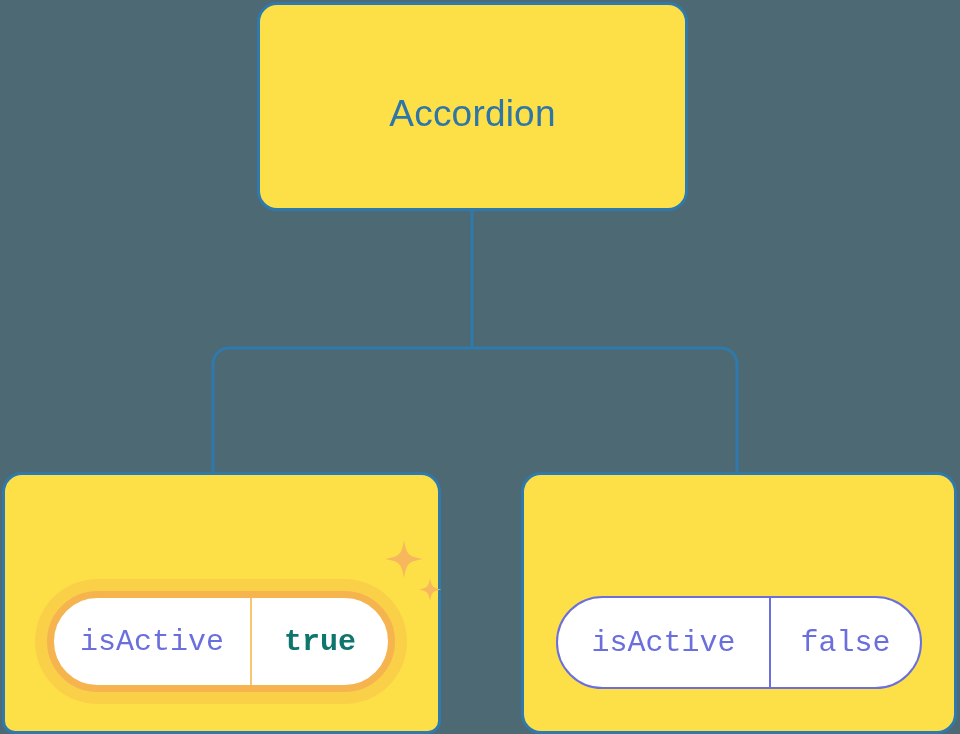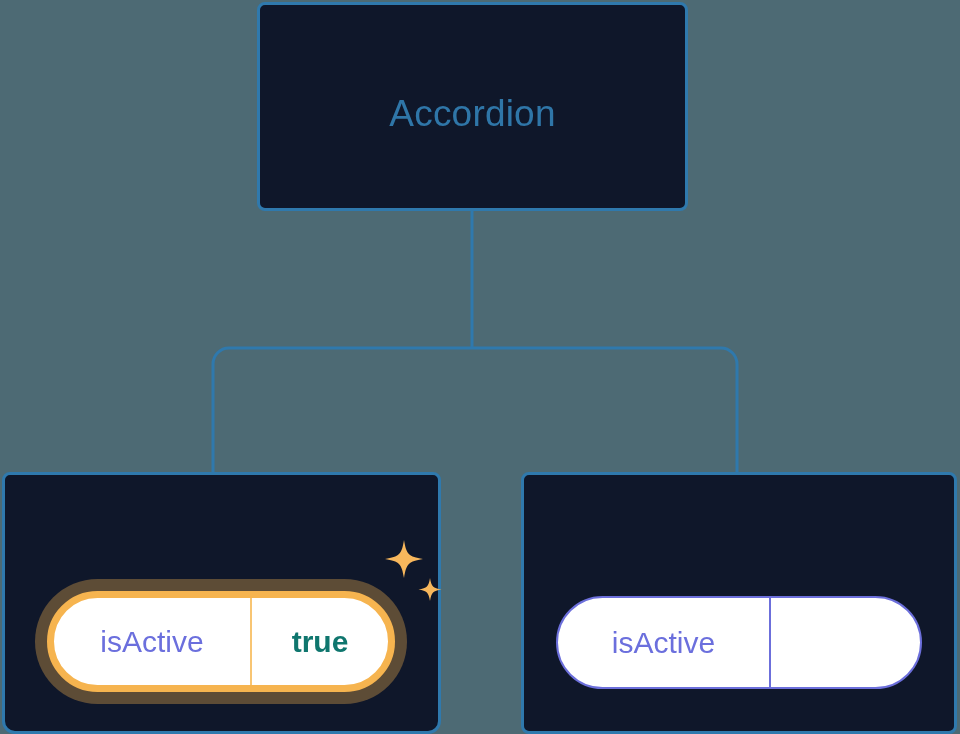--- a/index.html
+++ b/index.html
@@ -25,23 +25,23 @@
     left: 0;
     top: 0;
     width: 960px;
     height: 734px;
     pointer-events: none;
   }
 
   
   .node-card {
     position: absolute;
-    background: #0f172a;
+    background: #fde047;
     border: 3px solid #2f79ad;
-    border-radius: 8px;
+    border-radius: 20px;
     box-sizing: border-box;
   }
 
   .node-title {
     position: absolute;
     left: 0;
     right: 0;
     text-align: center;
     color: #2f76a8;
     font-weight: 400;
@@ -85,20 +85,21 @@
     align-items: stretch;
     box-sizing: border-box;
     background: #ffffff;
   }
   .prop-key, .prop-val {
     display: flex;
     align-items: center;
     justify-content: center;
     box-sizing: border-box;
     white-space: nowrap;
+    font-family: Liberation Mono, monospace;
   }
 
   
   #prop-pill-0 {
     left: 47px;
     top: 591px;
     width: 348px;
     height: 101px;
     border: 7px solid #f6b44f;
     border-radius: 52px;
@@ -182,15 +183,16 @@
     <path d="M26,2 C28.4,16.4 30.6,18.6 45,21 C30.6,23.4 28.4,25.6 26,40 C23.6,25.6 21.4,23.4 7,21 C21.4,18.6 23.6,16.4 26,2 Z" fill="#f7b75c"></path>
     <path d="M52,40 C53.5,48.6 54.9,50 63.5,51.5 C54.9,53 53.5,54.4 52,63 C50.5,54.4 49.1,53 40.5,51.5 C49.1,50 50.5,48.6 52,40 Z" fill="#f7b75c"></path>
   </svg>
 
   <div id="panel-node-1" class="node-card">
     
   </div>
 
   <div id="prop-pill-1" class="prop-pill">
     <div class="prop-key">isActive</div>
+    <div class="prop-val">false</div>
   </div>
 
 </div>
 
 </body></html>

